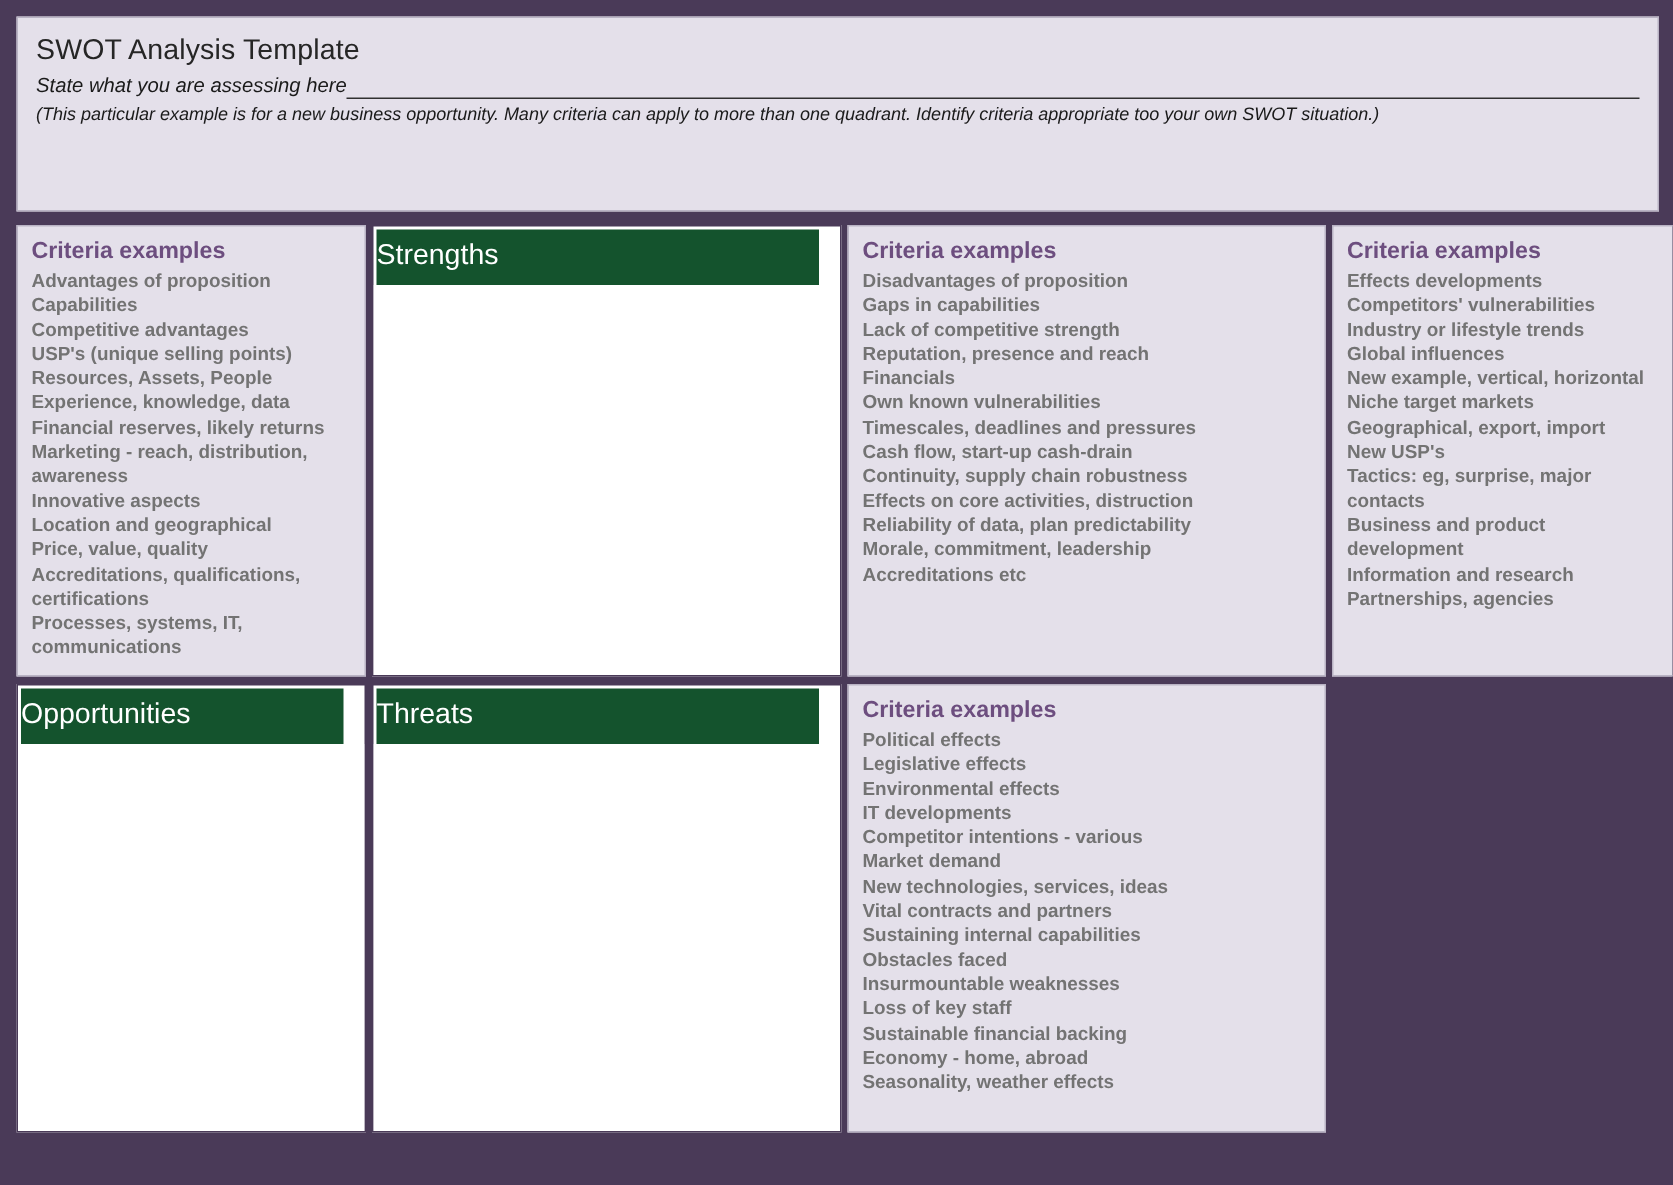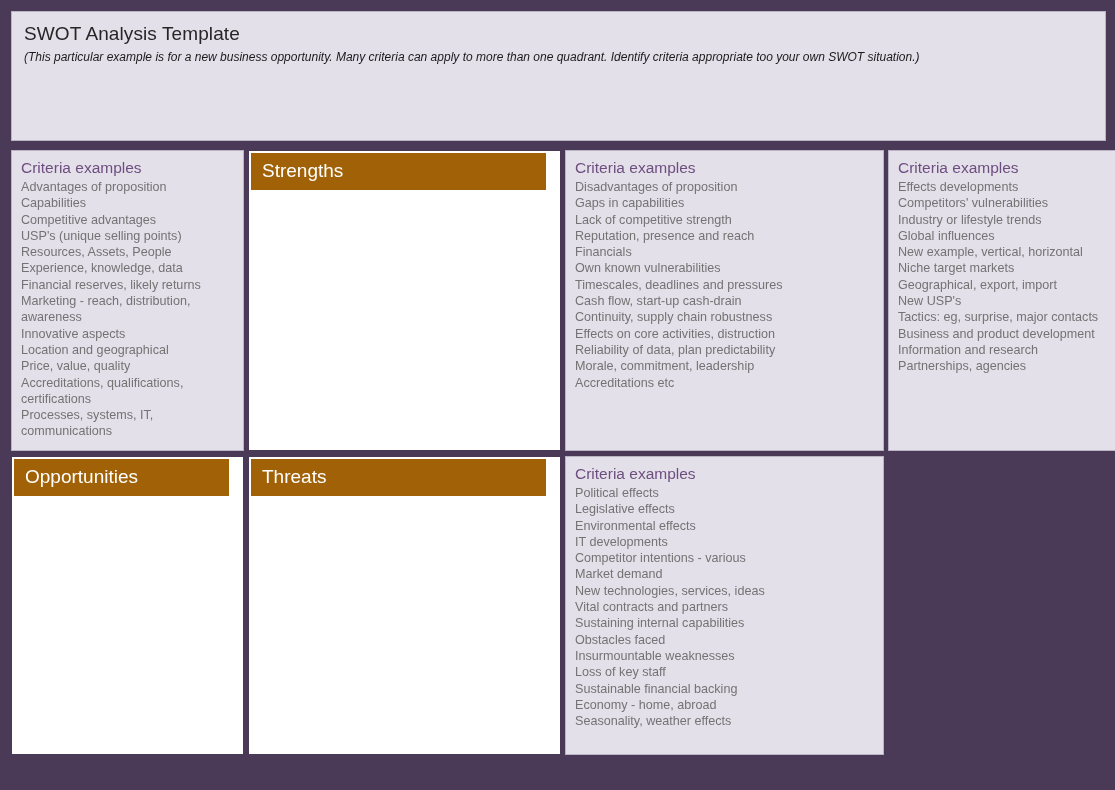--- a/index.html
+++ b/index.html
@@ -73,20 +73,21 @@
     width: 1095px;
   }
 
   
   .criteria-panel {
     background: #e4e0ea;
     border: 1px solid #b9b3c4;
     box-sizing: border-box;
     padding: 6px 8px 6px 9px;
     overflow: hidden;
+    font-weight: bold;
   }
   .criteria-title {
     color: #6d4e7f;
     font-size: 15.5px;
     line-height: 21px;
     margin-bottom: 1px;
     white-space: nowrap;
   }
   .criteria-list {
     list-style: none;
@@ -103,40 +104,44 @@
   
   .quadrant {
     background: #ffffff;
     border: 1px solid #4a3a58;
     box-sizing: border-box;
     display: flex;
     flex-direction: column;
     overflow: hidden;
   }
   .quadrant-header {
-    background: #a16207;
+    background: #14532d;
     color: #ffffff;
     font-size: 19px;
     line-height: 22px;
-    padding: 7px 2px 8px 11px;
+    padding: 7px 2px 8px 0;
     margin: 2px 14px 0 2px;
     white-space: nowrap;
   }
   .quadrant-body {
     flex: 1;
     background: #ffffff;
   }
 </style>
 </head>
 <body>
 
 <div class="page">
 
   <div class="header-panel">
     <div class="doc-title">SWOT Analysis Template</div>
+    <div class="assess-line">
+      <span>State what you are assessing here</span>
+      <span class="rule"></span>
+    </div>
     <div class="note-line">(This particular example is for a new business opportunity. Many criteria can apply to more than one quadrant. Identify criteria appropriate too your own SWOT situation.)</div>
   </div>
 
   <div class="grid">
 
     <div class="criteria-panel">
       <div class="criteria-title">Criteria examples</div>
       <ul class="criteria-list">
         <li>Advantages of proposition</li>
         <li>Capabilities</li>

